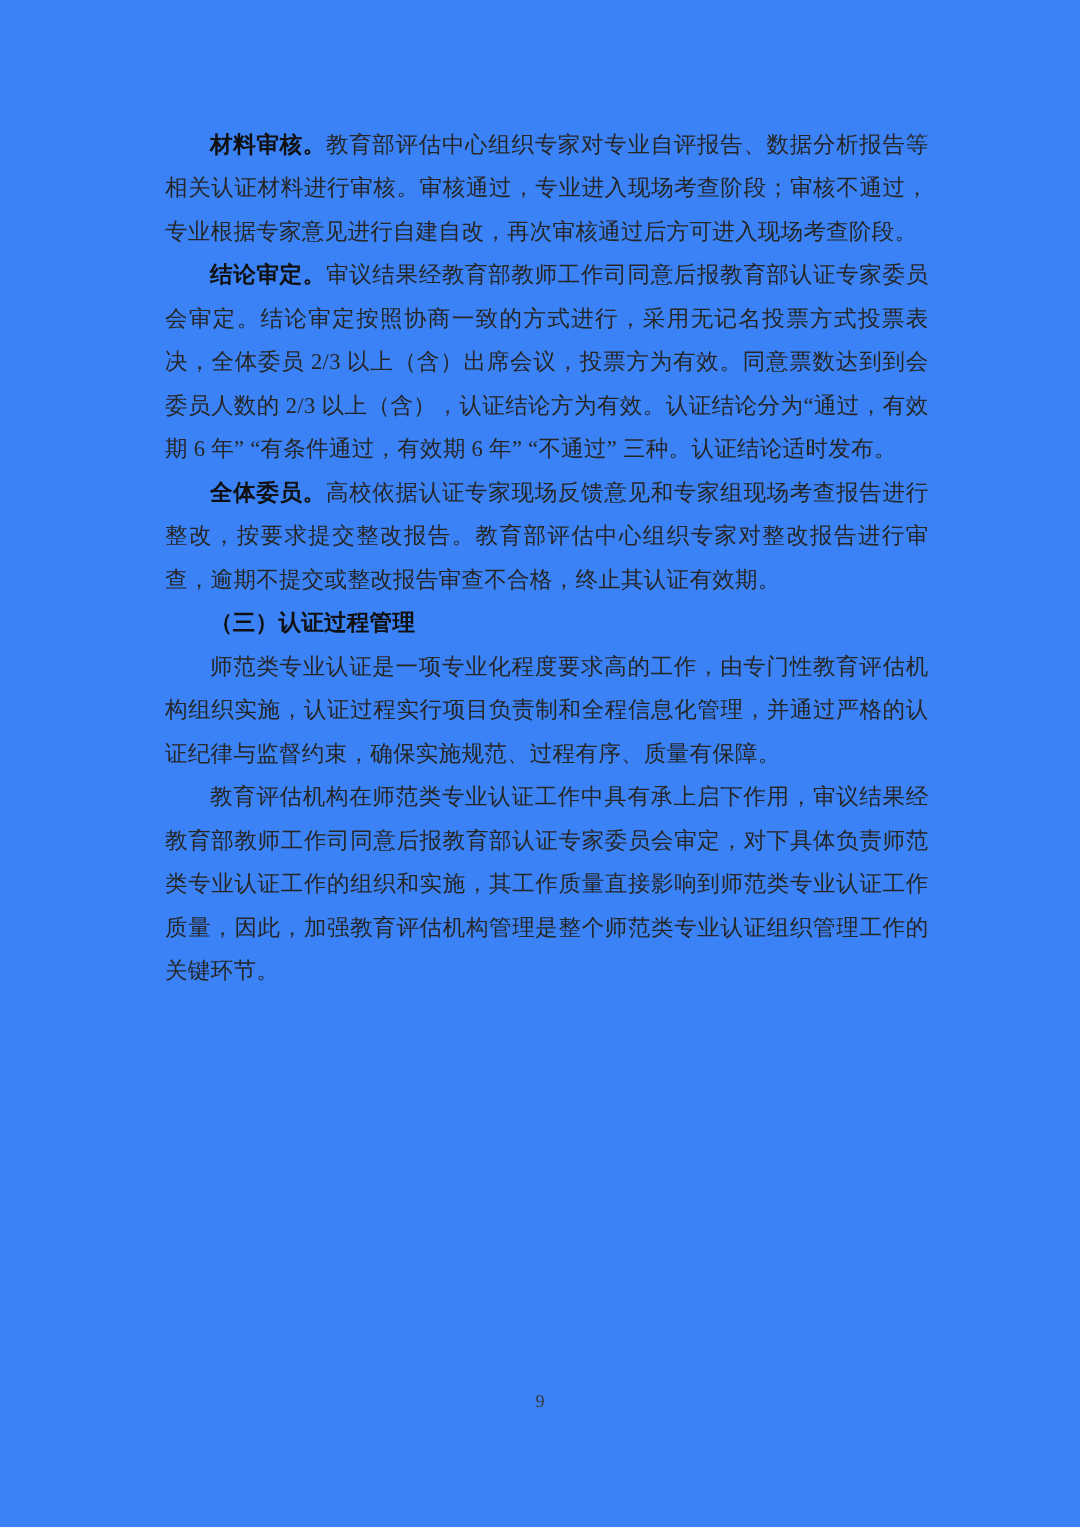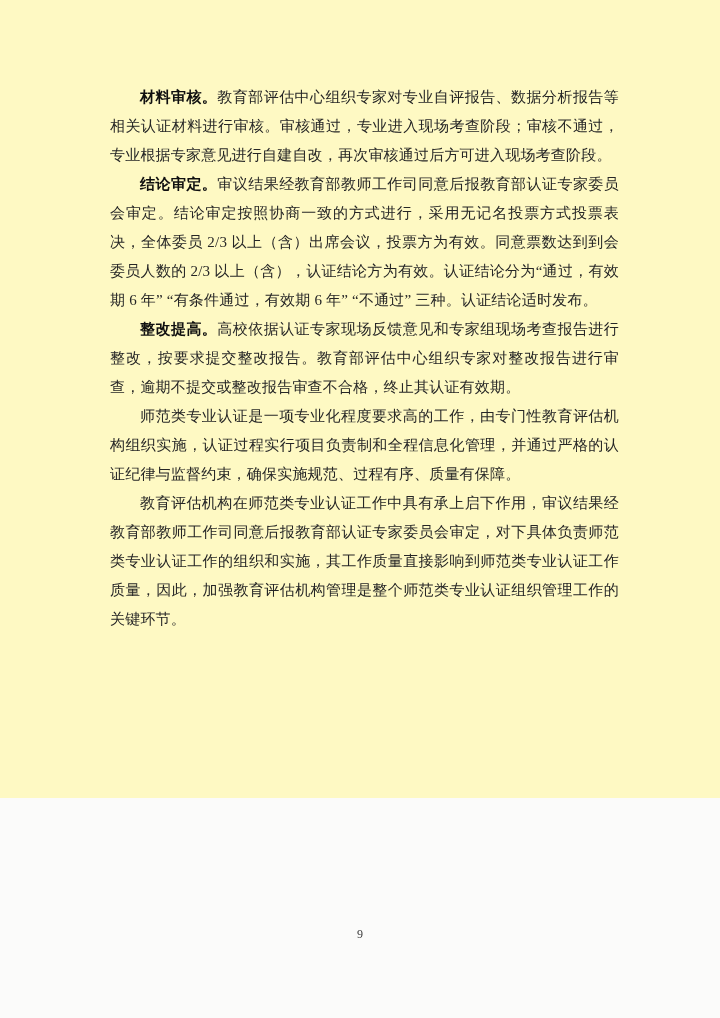--- a/index.html
+++ b/index.html
@@ -6,22 +6,22 @@
   html, body { width: 720px; height: 1018px; }
   body {
     position: relative;
     background: #fbfbfa;
     font-family: "Liberation Serif", "DejaVu Serif", serif;
     overflow: hidden;
   }
   .page {
     position: absolute;
     left: 0; top: 0;
-    width: 720px; height: 798px;
-    background: #fef9c3;
+    width: 720px; height: 1018px;
+    background: #3b82f6;
   }
   .content {
     position: absolute;
     left: 110px;
     top: 83px;
     width: 509px;
   }
   .para {
     font-size: 15px;
     line-height: 29px;
@@ -54,22 +54,23 @@
 
 <div class="page">
   <div class="content">
 
     <p class="para"><b class="lead">材料审核。</b><span>教育部评估中心组织专家对专业自评报告、数据分析报告等相关认证材料进行审核。审核通过，专业进入现场考查阶段；审核不通过，专业根据专家意见进行自建自改，再次审核通过后方可进入现场考查阶段。</span></p>
 
 
 
     <p class="para"><b class="lead">结论审定。</b><span>审议结果经教育部教师工作司同意后报教育部认证专家委员会审定。结论审定按照协商一致的方式进行，采用无记名投票方式投票表决，全体委员 2/3 以上（含）出席会议，投票方为有效。同意票数达到到会委员人数的 2/3 以上（含），认证结论方为有效。认证结论分为“通过，有效期 6 年” “有条件通过，有效期 6 年” “不通过” 三种。认证结论适时发布。</span></p>
 
-    <p class="para"><b class="lead">整改提高。</b><span>高校依据认证专家现场反馈意见和专家组现场考查报告进行整改，按要求提交整改报告。教育部评估中心组织专家对整改报告进行审查，逾期不提交或整改报告审查不合格，终止其认证有效期。</span></p>
+    <p class="para"><b class="lead">全体委员。</b><span>高校依据认证专家现场反馈意见和专家组现场考查报告进行整改，按要求提交整改报告。教育部评估中心组织专家对整改报告进行审查，逾期不提交或整改报告审查不合格，终止其认证有效期。</span></p>
 
+    <p class="para heading">（三）认证过程管理</p>
 
     <p class="para"><span>师范类专业认证是一项专业化程度要求高的工作，由专门性教育评估机构组织实施，认证过程实行项目负责制和全程信息化管理，并通过严格的认证纪律与监督约束，确保实施规范、过程有序、质量有保障。</span></p>
 
 
     <p class="para"><span>教育评估机构在师范类专业认证工作中具有承上启下作用，审议结果经教育部教师工作司同意后报教育部认证专家委员会审定，对下具体负责师范类专业认证工作的组织和实施，其工作质量直接影响到师范类专业认证工作质量，因此，加强教育评估机构管理是整个师范类专业认证组织管理工作的关键环节。</span></p>
 
 
   </div>
 
   <div class="page-number">9</div>

